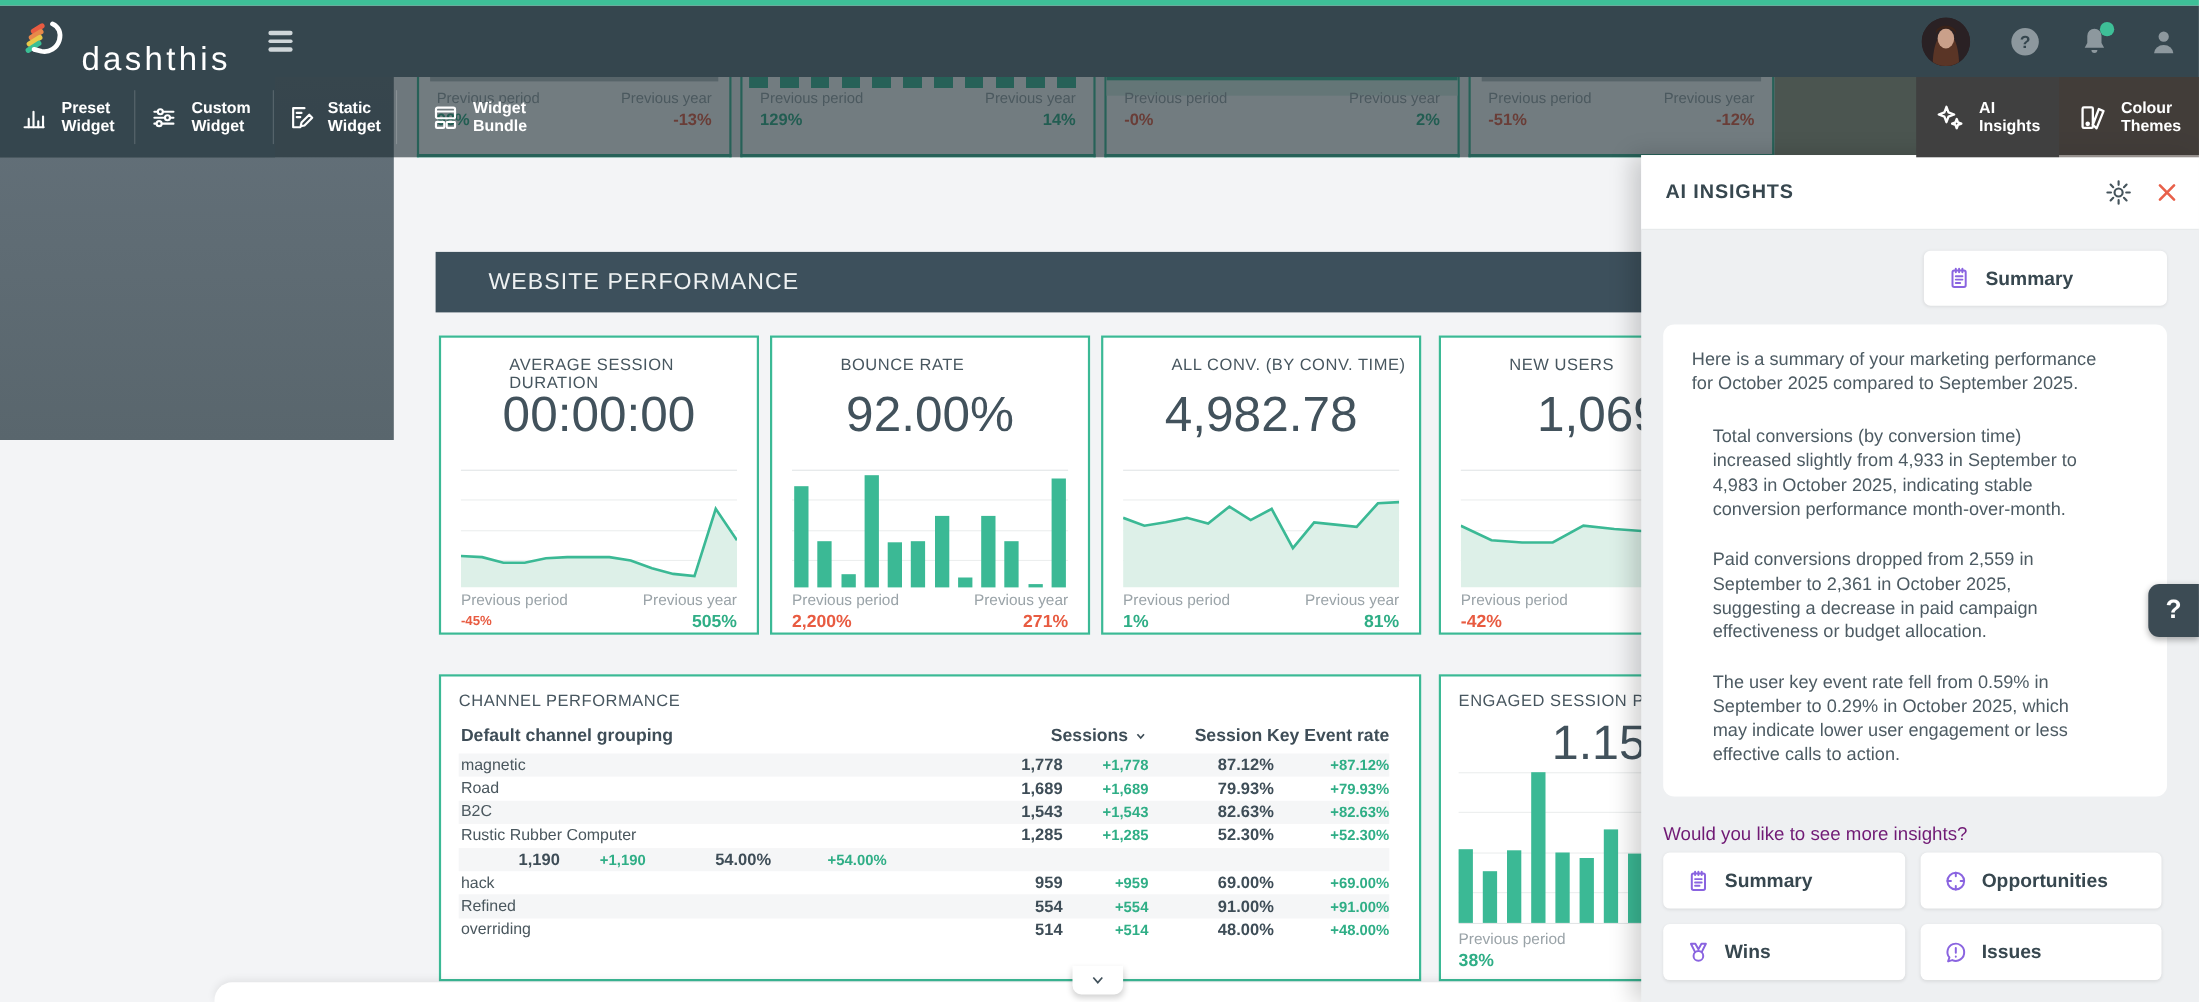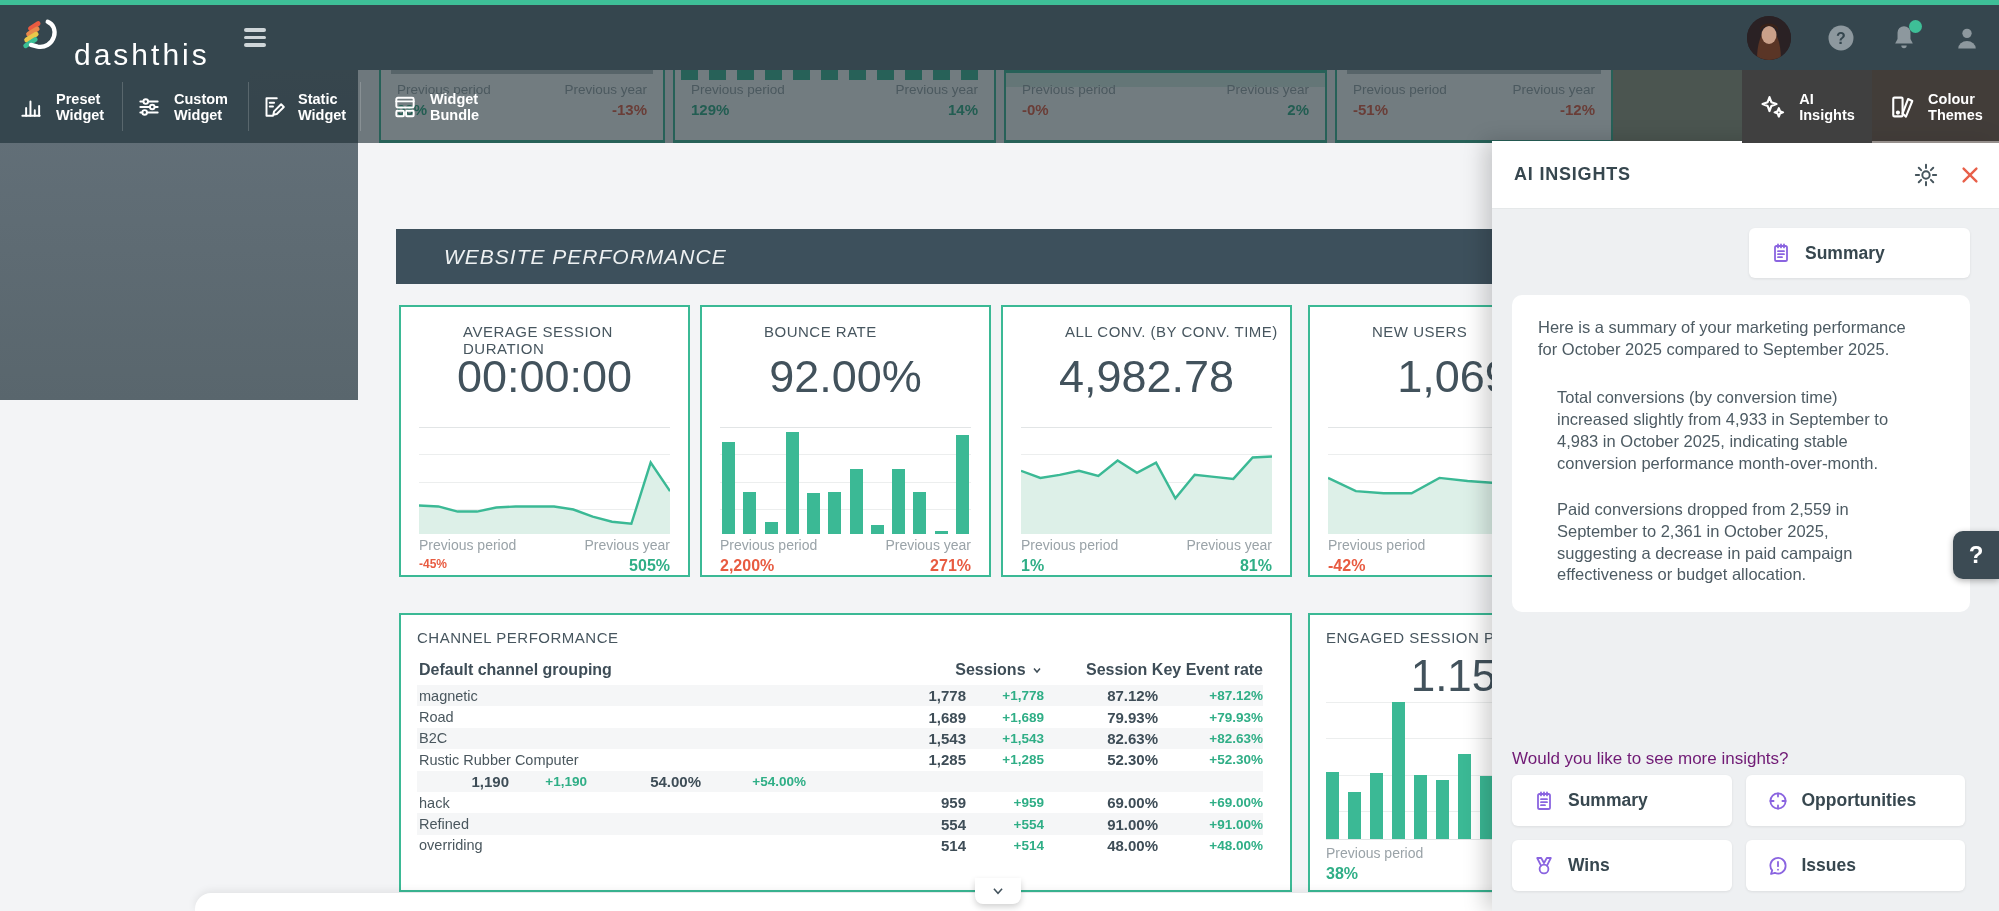--- a/index.html
+++ b/index.html
@@ -40,21 +40,21 @@
   .tw-strip-line{position:absolute;left:10px;right:10px;top:0;height:4px;background:#b9bfc2;}
   .tw-strip-dashed{position:absolute;left:6px;right:6px;top:0;height:10px;background:repeating-linear-gradient(90deg,#3bb995 0 17px,transparent 17px 28px);}
   .tw-strip-fill{position:absolute;left:0;right:0;top:0;height:14px;background:#d9efe7;border-top:3px solid #3bb995;}
   .tw-row{position:absolute;left:16px;right:16px;top:12px;display:flex;justify-content:space-between;}
   .tw-col{display:flex;flex-direction:column;gap:4px;}
   .tw-col.right{align-items:flex-end;}
   .tw-label{font-size:13.5px;color:#9aa3a8;}
   .tw-val{font-size:15px;font-weight:bold;}
   .up{color:#2fae86;} .down{color:#e85b41;}
   
-  #banner{left:396px;top:229px;width:1204px;height:55px;background:#3d505c;z-index:4;display:flex;align-items:center;font-style:italic;}
+  #banner{left:396px;top:229px;width:1204px;height:55px;background:#3d505c;z-index:4;display:flex;align-items:center;}
   #banner span{color:#eef1f2;font-size:21px;letter-spacing:1px;margin-left:48px;}
   
   .card{position:absolute;background:#fff;border:2px solid #3bb995;box-sizing:border-box;z-index:4;overflow:hidden;}
   .kpi{top:305px;height:272px;}
   .kpi-title{position:absolute;left:18px;top:16px;font-size:15px;letter-spacing:.5px;color:#47565f;margin-left:44px;}
   .kpi-value{position:absolute;left:0;right:0;top:44px;text-align:center;font-size:45px;color:#42525c;}
   .kpi-divider{position:absolute;left:18px;right:18px;top:120px;height:1px;background:#e2e5e6;}
   .kpi-chart{position:absolute;left:18px;right:18px;top:125px;height:102px;}
   .gridline{position:absolute;left:0;right:0;height:1px;background:#eceeee;}
   .chart-svg{position:absolute;left:0;top:0;width:100%;height:100%;}
@@ -517,20 +517,21 @@
           <rect x="6" y="5" width="12" height="15" rx="1.6"></rect>
           <path d="M9 3.4v3M12 3.4v3M15 3.4v3M9 10.2h6M9 13.2h6M9 16.2h4"></path>
         </svg>
       </span>
     <span class="pbtn-label">Summary</span>
   </div>
   <div id="msg-card">
       <p>Here is a summary of your marketing performance for October 2025 compared to September 2025.</p>
       <p>Total conversions (by conversion time) increased slightly from 4,933 in September to 4,983 in October 2025, indicating stable conversion performance month-over-month.</p>
       <p>Paid conversions dropped from 2,559 in September to 2,361 in October 2025, suggesting a decrease in paid campaign effectiveness or budget allocation.</p>
+      <p>The user key event rate fell from 0.59% in September to 0.29% in October 2025, which may indicate lower user engagement or less effective calls to action.</p>
     </div>
   <div id="ai-prompt">Would you like to see more insights?</div>
   <div id="ai-btns">
       <div class="pbtn">
        <span class="picon">
           <svg width="24" height="24" viewBox="0 0 24 24" fill="none" stroke="currentColor" stroke-width="1.8" stroke-linecap="round" stroke-linejoin="round">
             <rect x="6" y="5" width="12" height="15" rx="1.6"></rect>
             <path d="M9 3.4v3M12 3.4v3M15 3.4v3M9 10.2h6M9 13.2h6M9 16.2h4"></path>
           </svg>
         </span>

